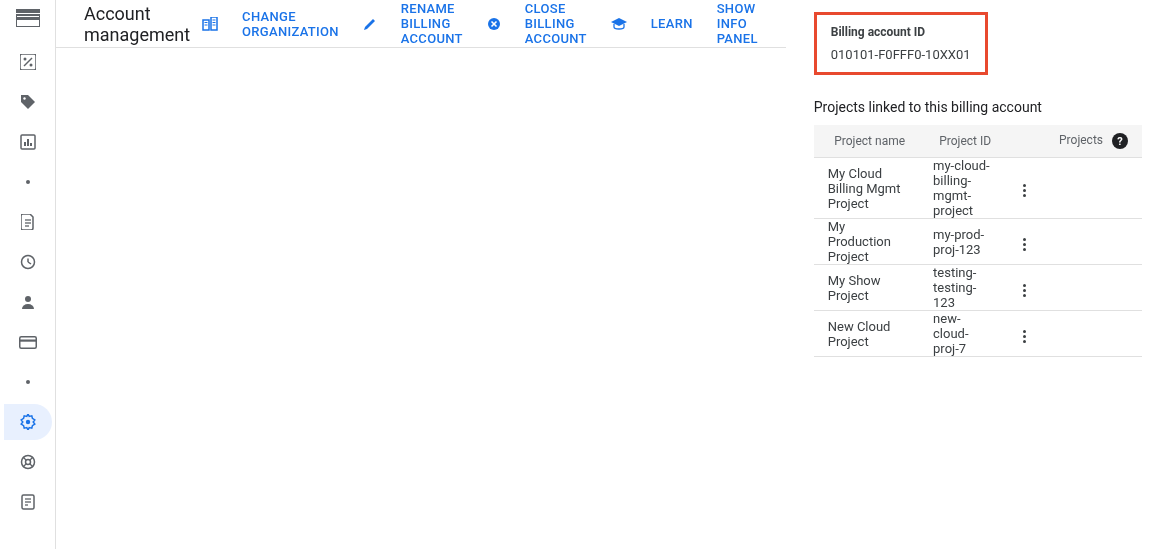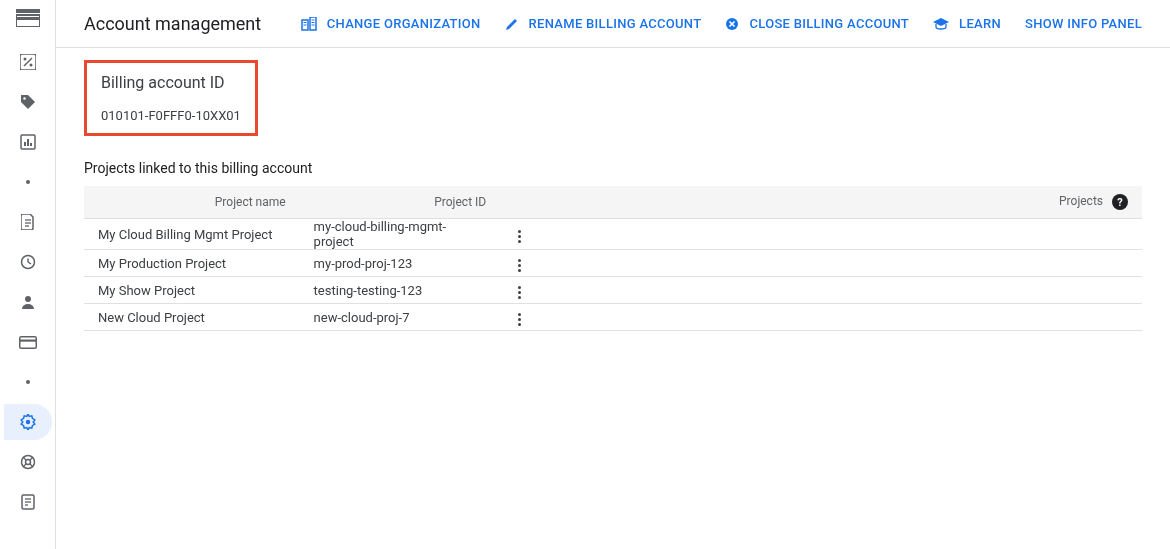--- a/index.html
+++ b/index.html
@@ -49,61 +49,62 @@
       background: #e8f0fe;
       color: #1a73e8;
     }
     .sidebar-dot {
       width: 4px; height: 4px; border-radius: 50%; background: #5f6368;
     }
     
     .main {
       flex: 1;
       display: flex;
-      flex-direction: column;
+      flex-direction: row;
     }
     .topbar {
       display: flex;
       align-items: center;
       height: 48px;
       padding: 0 16px 0 28px;
       border-bottom: 1px solid #e0e0e0;
     }
     .page-title {
       font-size: 18px;
       font-weight: 400;
       color: #202124;
       margin-right: auto;
     }
     .action-btn {
       display: inline-flex;
       align-items: center;
-      gap: 10px;
+      gap: 24px;
       color: #1a73e8;
       font-size: 13px;
       font-weight: 500;
       letter-spacing: 0.3px;
       padding: 8px 12px;
       cursor: pointer;
       text-transform: uppercase;
     }
     .action-btn .ic { color: #1a73e8; }
     .content {
       padding: 12px 28px;
     }
     .billing-box {
       border: 3px solid #e8492f;
       display: inline-block;
       padding: 10px 14px 10px 14px;
       margin-bottom: 18px;
     }
     .billing-label {
-      font-size: 16px;
+      font-size: 12px;
       color: #3c4043;
-      margin-bottom: 16px;
+      margin-bottom: 8px;
+      font-weight: bold;
     }
     .billing-value {
       font-size: 13px;
       color: #3c4043;
       text-align: right;
     }
     .section-title {
       font-size: 14px;
       font-weight: 400;
       color: #202124;

